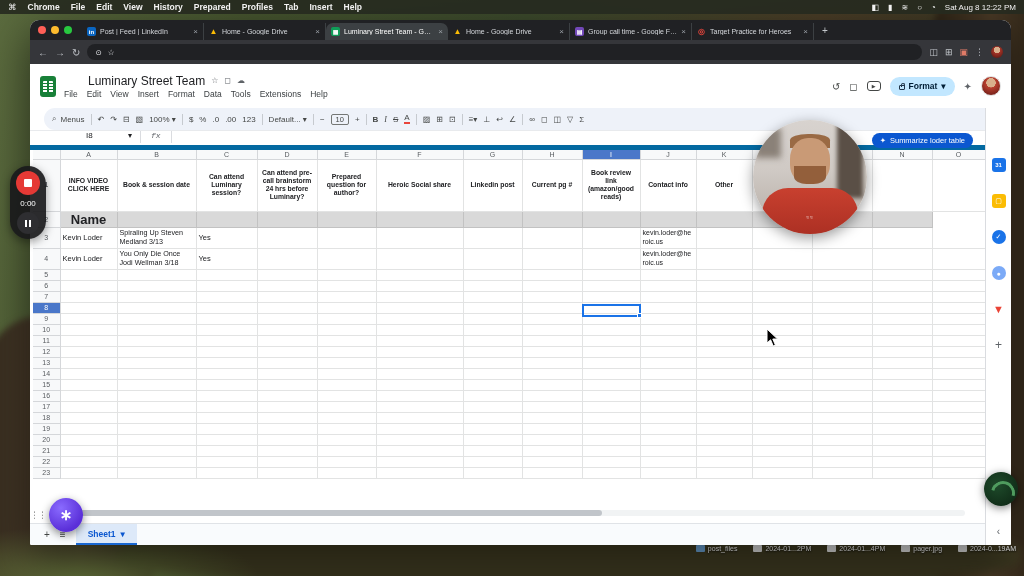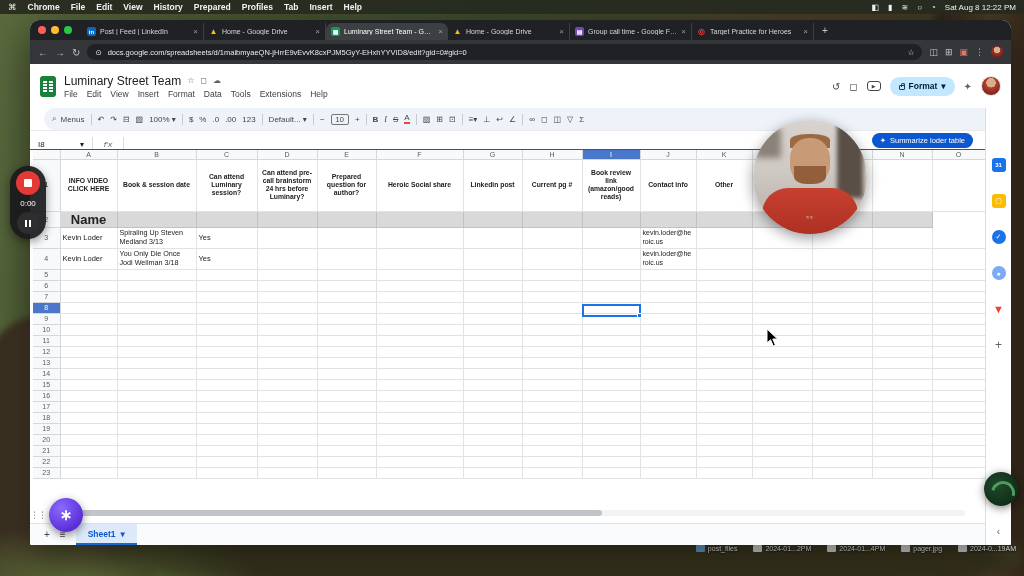--- a/index.html
+++ b/index.html
@@ -60,21 +60,21 @@
   
   .sheets { flex:1; background:#fff; position:relative; display:flex; flex-direction:column; overflow:hidden; }
   .sh-header { height:44px; flex:0 0 44px; display:flex; align-items:center; padding:0 10px; gap:8px; }
   .sheets-logo { width:16px; height:21px; background:#188038; border-radius:3px; position:relative; flex:0 0 16px; }
   .sheets-logo::after { content:""; position:absolute; left:3px; right:3px; top:5px; bottom:4px;
     background:
       linear-gradient(90deg, transparent 0 44%, #188038 44% 56%, transparent 56%),
       repeating-linear-gradient(180deg,#fff 0 2px,#188038 2px 3px);
     border-radius:1px; }
   .titleblock { display:flex; flex-direction:column; justify-content:center; gap:1px; }
-  .titlerow { display:flex; align-items:center; gap:6px; }
+  .titlerow { display:flex; align-items:center; gap:6px;margin-left:24px; }
   .doctitle { font-size:12px; color:#202124; }
   .ticon { font-size:8px; color:#5f6368; }
   .menurow { display:flex; gap:9px; font-size:8.5px; color:#3c4043; }
   .hdr-right { margin-left:auto; display:flex; align-items:center; gap:9px; }
   .hic { color:#444746; font-size:10px; }
   .cam { border:1px solid #444746; border-radius:3px; font-size:5px; padding:1px 4px; color:#444746; }
   .sharebtn { height:19px; background:#c2e7ff; border-radius:10px; display:flex; align-items:center;
     gap:4px; padding:0 9px; font-size:8.5px; color:#001d35; font-weight:bold; }
   .lock { width:6px; height:5px; border:1px solid #20354a; border-radius:1px; position:relative; margin-top:2px; }
   .lock::before { content:""; position:absolute; top:-3px; left:1px; width:2px; height:3px;
@@ -87,22 +87,22 @@
     background:#eef2f9; border-radius:11px; gap:6px; font-size:8px; color:#444746; overflow:hidden; }
   .tbi { white-space:nowrap; }
   .tb-div { width:1px; height:11px; background:#c6cacf; flex:0 0 1px; }
   .tb-search { display:flex; align-items:center; gap:4px; }
   .tb-b { font-weight:bold; }
   .tb-i { font-style:italic; font-family:"Liberation Serif",serif; }
   .tb-s { text-decoration:line-through; }
   .tb-a { border-bottom:2px solid #e8453c; line-height:1; }
   .tb-size { border:1px solid #747775; border-radius:2px; padding:0 4px; font-size:7.5px; }
 
-  .formulabar { height:20px; flex:0 0 20px; display:flex; align-items:flex-end; border-top:1px solid #e8eaed;
-    border-bottom:1px solid #0369a1; font-size:8px; color:#202124; }
+  .formulabar { height:20px; flex:0 0 20px; display:flex; align-items:flex-start; border-top:1px solid #e8eaed;
+    border-bottom:5px solid #0369a1; font-size:8px; color:#202124;padding-left:48px; }
   .namebox { width:62px; display:flex; align-items:center; justify-content:space-between; padding:0 8px; }
   .fb-div { width:1px; height:12px; background:#dadce0; }
   .fx { font-style:italic; color:#5f6368; padding:0 10px; font-family:Liberation Mono, monospace; }
 
   .summarize { position:absolute; top:69px; right:38px; z-index:20; height:15px; background:#0b57d0;
     border-radius:8px; color:#fff; font-size:7.5px; display:flex; align-items:center; gap:4px; padding:0 8px; }
 
   
   .gridwrap { flex:1; position:relative; overflow:hidden; background:#fff; }
   table.grid { position:absolute; left:3px; top:0; width:952px; table-layout:fixed; border-collapse:collapse;
@@ -301,21 +301,20 @@
       </div>
     <span class="newtab">+</span>
   </div>
 
   <div class="addrbar">
     <span class="navic">←</span>
     <span class="navic">→</span>
     <span class="navic">↻</span>
     <div class="omnibox">
       <span>⊙</span>
-      <span class="url">docs.google.com/spreadsheets/d/1maibmyaeQN-jHrrE9vEvvK8cxPJM5GyY-EHxhYYVID8/edit?gid=0#gid=0</span>
       <span>☆</span>
     </div>
     <div class="abicons">
       <span style="display:contents">
         
       <span>◫</span><span>⊞</span><span class="ext-red">▣</span><span>⋮</span></span>
       <span class="avatar-mini"></span>
     </div>
   </div>
 

